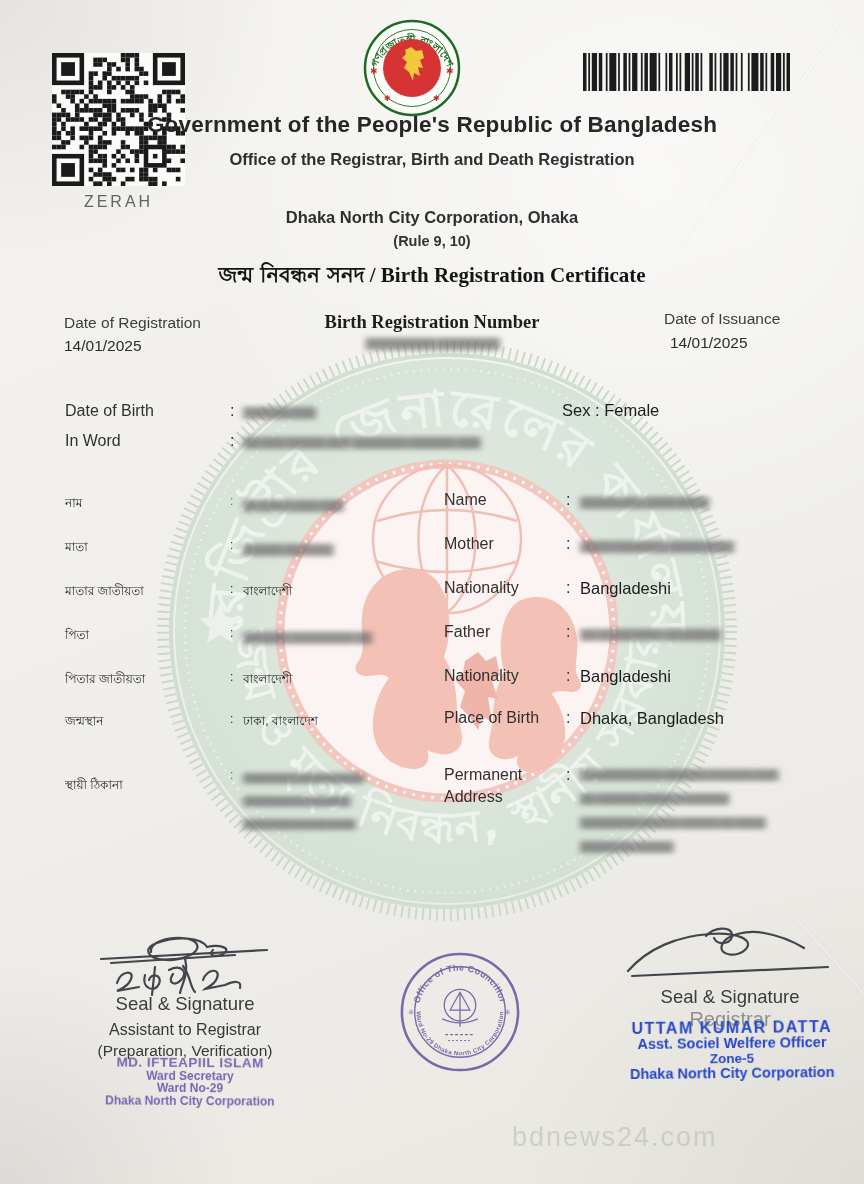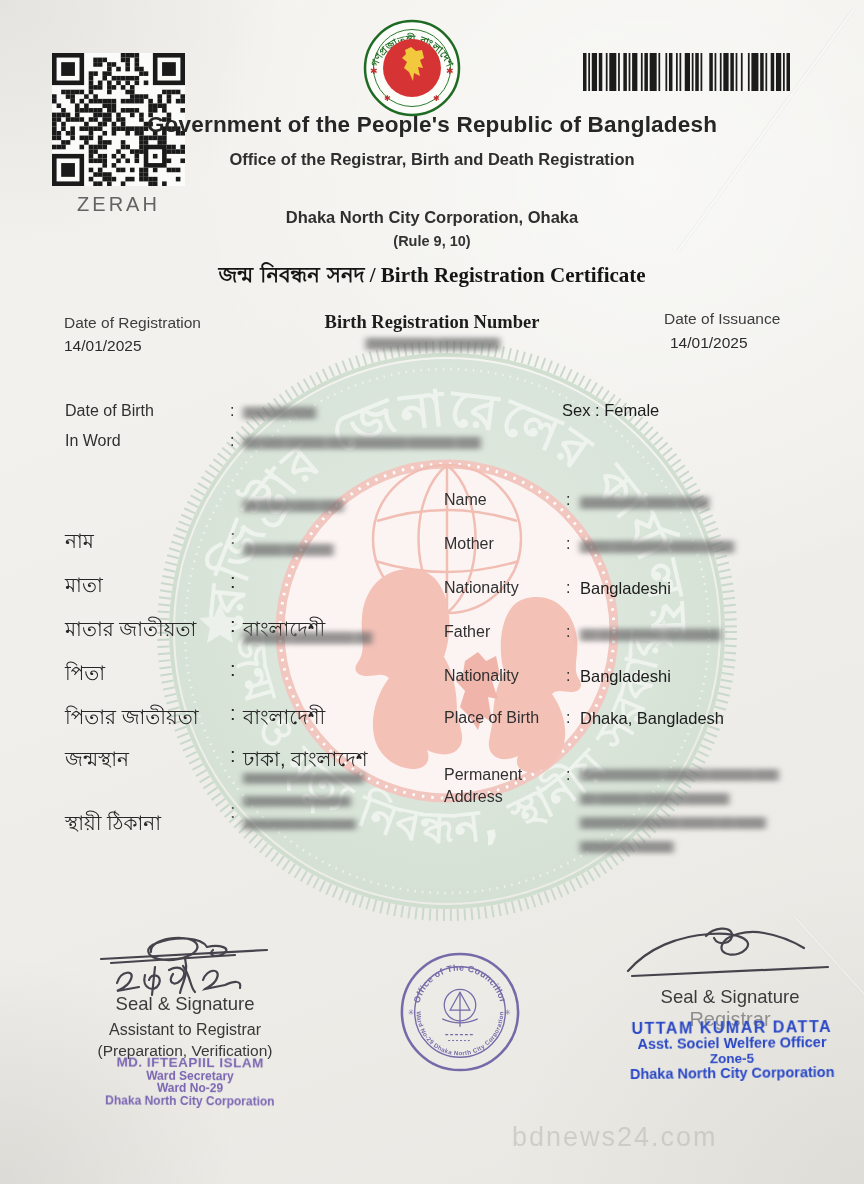--- a/index.html
+++ b/index.html
@@ -17,34 +17,34 @@
   .c1{top:-20px;right:96px;width:4px;height:300px;transform:rotate(36deg);}
   .c3{bottom:40px;right:-20px;width:4px;height:260px;transform:rotate(-42deg);opacity:.7;}
   .hdr-title{font-size:22.5px;font-weight:bold;color:#262626;letter-spacing:.2px;}
   .hdr-sub{font-size:16.5px;font-weight:bold;color:#2f2f2f;}
   .hdr-rule{font-size:14.5px;font-weight:bold;color:#333;}
   .cert-title{font-family:"Liberation Serif","DejaVu Serif",serif;font-size:21px;font-weight:bold;color:#151515;}
   .serif-b{font-family:"Liberation Serif","DejaVu Serif",serif;font-weight:bold;}
   .lbl{font-size:15.5px;color:#3d3d3d;}
   .f-lbl{font-size:16px;color:#303030;}
   .f-val{font-size:16.5px;color:#1c1c1c;}
-  .bn{font-size:20px;color:#262626;margin-top:32px;}
+  .bn{font-size:12px;color:#262626;}
   .redact{filter:blur(3.2px);color:#6f6f6f;opacity:.72;letter-spacing:-1.5px;
     transform:scaleY(.78);transform-origin:left center;font-size:13px;white-space:nowrap;}
   .sig-label{font-size:18.5px;color:#3b3b3b;}
   .role{font-size:16px;color:#383838;}
   .stamp-purple{color:#7a64b2;filter:blur(.35px);line-height:12.5px;transform:rotate(.4deg);}
   .stamp-purple .l1{font-size:13.5px;font-weight:bold;letter-spacing:.5px;}
   .stamp-purple .l2{font-size:12px;font-weight:bold;}
   .stamp-blue{color:#2947c6;filter:blur(.25px);transform:rotate(-.6deg);}
   .stamp-blue .b1{font-size:16px;font-weight:bold;letter-spacing:1.5px;line-height:17px;}
   .stamp-blue .b2{font-size:14.5px;font-weight:bold;line-height:15.5px;}
   .stamp-blue .b3{font-size:13.5px;font-weight:bold;line-height:14.5px;}
   .registrar-gray{font-size:20px;color:#8f8f8f;filter:blur(.5px);}
-  .qr-label{font-size:20px;color:#636363;letter-spacing:3px;}
+  .qr-label{font-size:16px;color:#636363;letter-spacing:3px;}
   .bd-watermark{font-size:27px;color:#b5b5af;opacity:.5;letter-spacing:2px;}
   svg{display:block;}
 </style>
 </head>
 <body>
 
 <div class="page">
   <div class="crease c1"></div>
 
   <div class="crease c3"></div>

